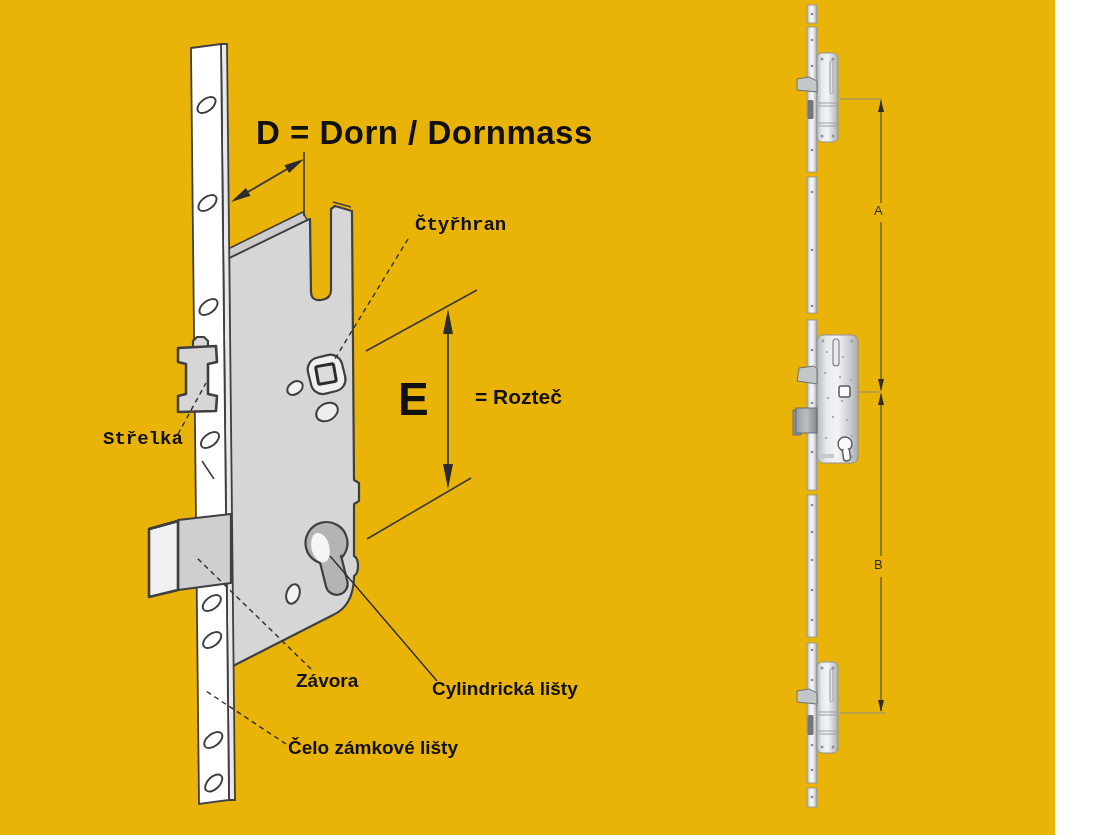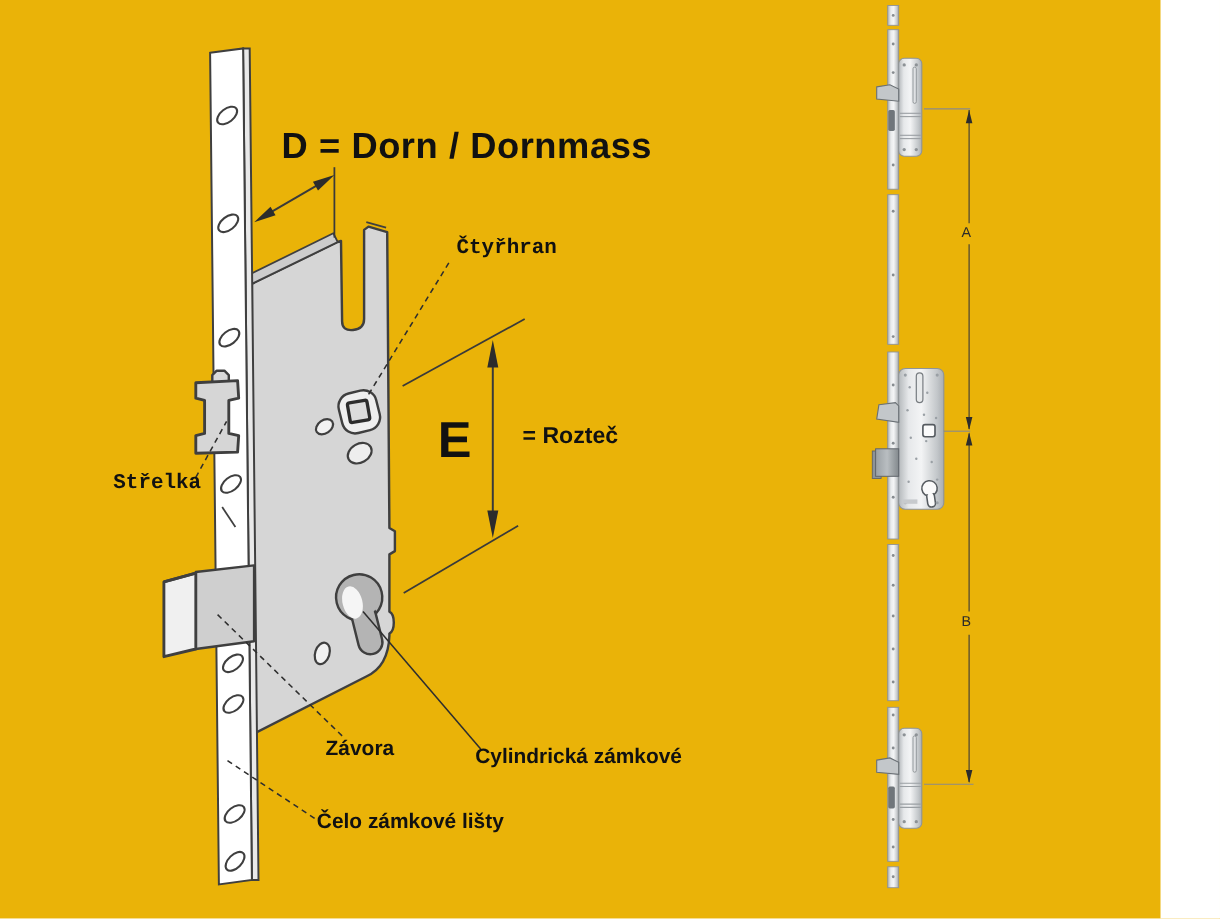--- a/index.html
+++ b/index.html
@@ -250,20 +250,20 @@
         <polygon points="881,712 878,700 884,700"></polygon>
       </g>
     </g>
   </g>
 </svg>
 
 <div class="lbl lbl-title">D = Dorn / Dornmass</div>
 <div class="lbl lbl-ctyrhran">Čtyřhran</div>
 <div class="lbl lbl-strelka">Střelka</div>
 <div class="lbl lbl-zavora">Závora</div>
-<div class="lbl lbl-cylindricka">Cylindrická zámkové</div>
+<div class="lbl lbl-cylindricka">Cylindrická lišty</div>
 <div class="lbl lbl-celo">Čelo zámkové lišty</div>
 <div class="lbl lbl-e">E</div>
 <div class="lbl lbl-rozt">= Rozteč</div>
 <div class="lbl lbl-a">A</div>
 <div class="lbl lbl-b">B</div>
 
 </div>
 
 </body></html>

